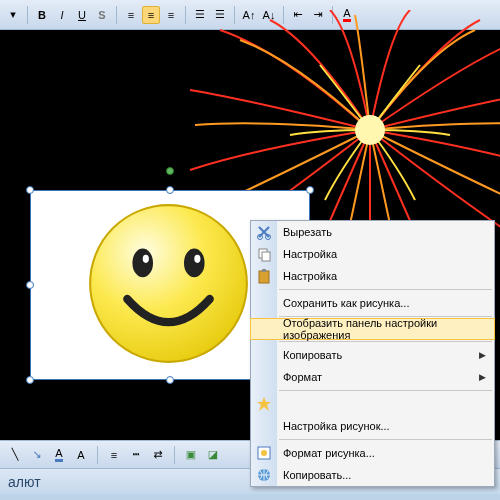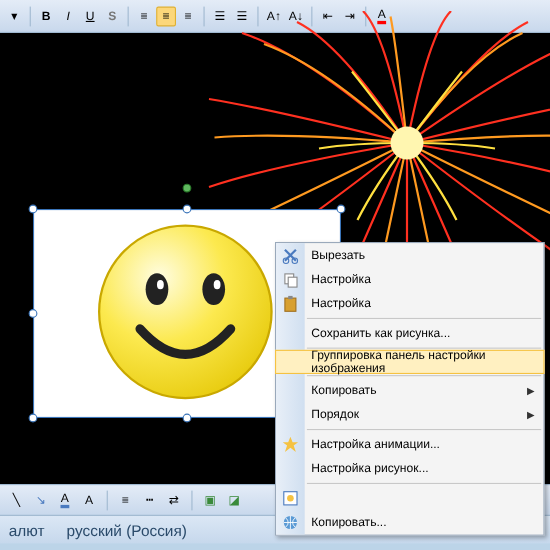--- a/index.html
+++ b/index.html
@@ -159,47 +159,47 @@
             <rect x="6" y="1" width="4" height="3" fill="#888"></rect>
           </svg>
         <span>Настройка</span>
       </div>
       <div class="msep"></div>
       <div class="mitem">
         <span>Сохранить как рисунка...</span>
       </div>
       <div class="msep"></div>
       <div class="mitem hl">
-        <span>Группировка панель настройки изображения</span>
+        <span>Отобразить панель настройки изображения</span>
       </div>
       <div class="msep"></div>
       <div class="mitem">
         <span>Копировать</span>
         <span class="arrow">▶</span>
       </div>
       <div class="mitem">
-        <span>Порядок</span>
+        <span>Формат</span>
         <span class="arrow">▶</span>
       </div>
       <div class="msep"></div>
       <div class="mitem">
         <svg class="micon" viewBox="0 0 16 16">
             <polygon points="8,1 10,6 15,6 11,9 13,15 8,11 3,15 5,9 1,6 6,6" fill="#f5c242"></polygon>
           </svg>
-        <span>Настройка анимации...</span>
       </div>
       <div class="mitem">
         <span>Настройка рисунок...</span>
       </div>
       <div class="msep"></div>
       <div class="mitem">
         <svg class="micon" viewBox="0 0 16 16">
             <rect x="2" y="2" width="12" height="12" fill="#fff" stroke="#4a7abf"></rect>
             <circle cx="8" cy="8" r="3" fill="#f5c242"></circle>
           </svg>
+        <span>Формат рисунка...</span>
       </div>
       <div class="mitem">
         <svg class="micon" viewBox="0 0 16 16">
             <circle cx="8" cy="8" r="6" fill="#5a9ad5"></circle>
             <path d="M2 8 h12 M8 2 v12 M4 4 Q8 8 4 12 M12 4 Q8 8 12 12" stroke="#fff" stroke-width="0.8" fill="none"></path>
           </svg>
         <span>Копировать...</span>
       </div>
     </div>
   </div>
@@ -216,14 +216,13 @@
   <span class="tbtn">≡</span>
   <span class="tbtn">┅</span>
   <span class="tbtn">⇄</span>
   <span class="sep"></span>
   <span class="tbtn" style="color:#3a8a3a">▣</span>
   <span class="tbtn" style="color:#3a8a3a">◪</span>
 </div>
 
 <div class="statusbar">
   <span>алют</span>
-  <span>русский (Россия)</span>
 </div>
 
 </body></html>

